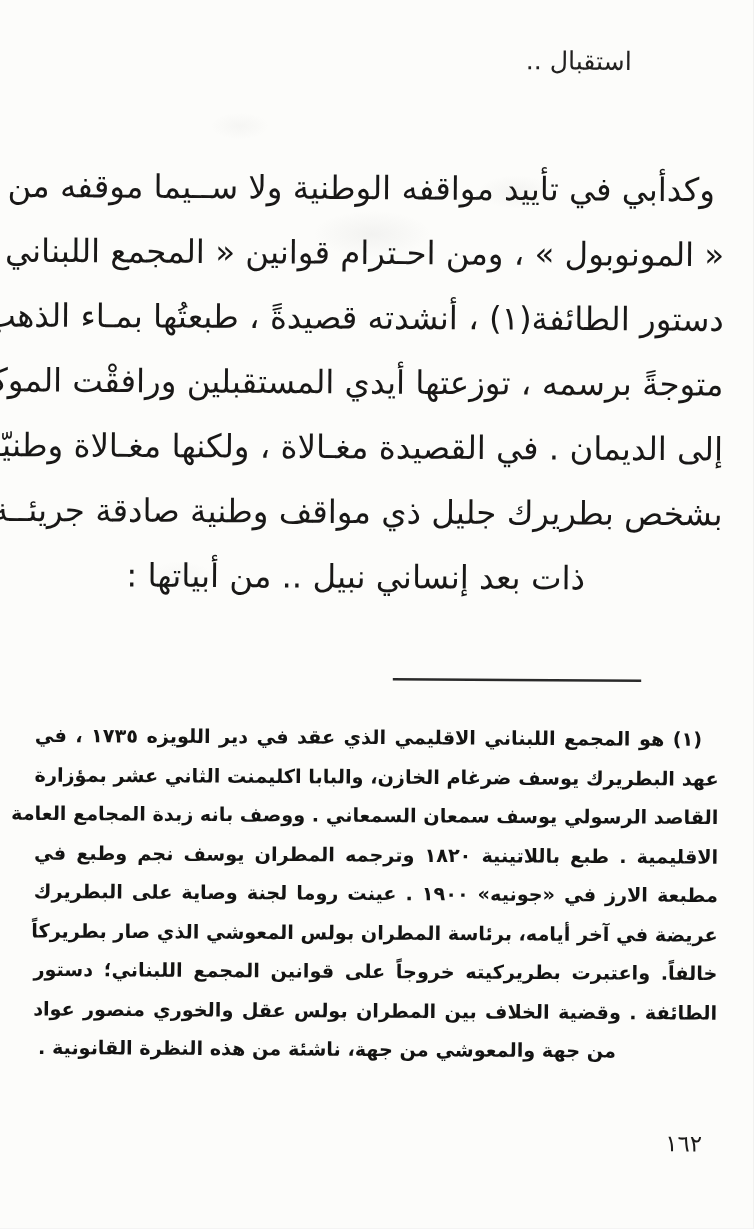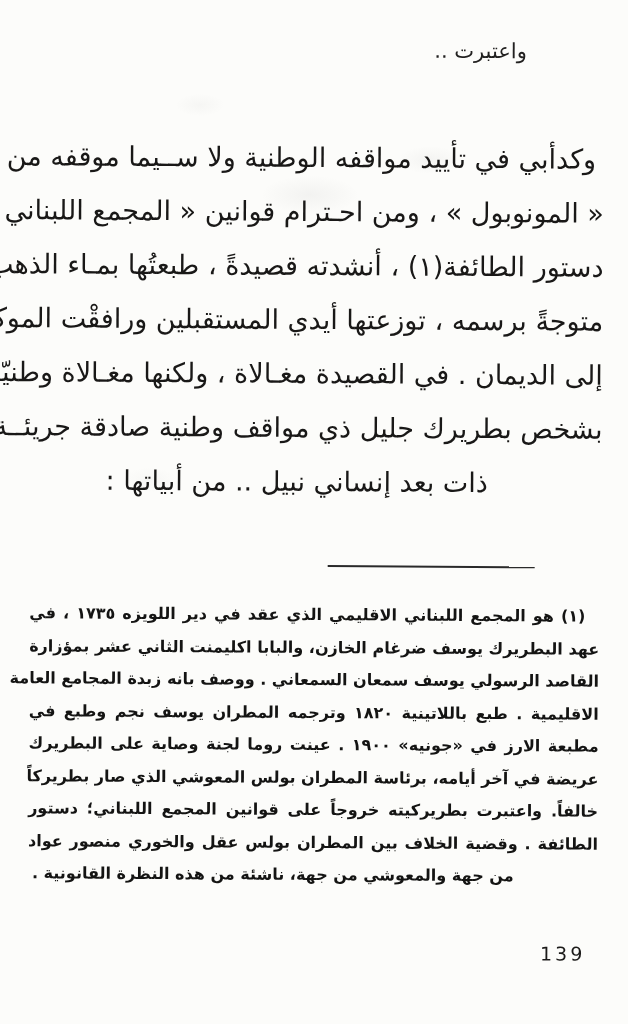--- a/index.html
+++ b/index.html
@@ -100,21 +100,21 @@
     letter-spacing: 3px;
     color: #1b1a19;
   }
 </style>
 </head>
 <body>
 
 <div class="page">
   <div class="content">
 
-    <div class="header">واعتبرت ..</div>
+    <div class="header">استقبال ..</div>
 
     <div class="body-block">
       <div class="bline line-first">وكدأبي في تأييد مواقفه الوطنية ولا ســيما موقفه من</div>
       <div class="bline">« المونوبول » ، ومن احـترام قوانين « المجمع اللبناني » :</div>
       <div class="bline">دستور الطائفة(١) ، أنشدته قصيدةً ، طبعتُها بمـاء الذهب ،</div>
       <div class="bline">متوجةً برسمه ، توزعتها أيدي المستقبلين ورافقْت الموكب</div>
       <div class="bline">إلى الديمان . في القصيدة مغـالاة ، ولكنها مغـالاة وطنيّة</div>
       <div class="bline">بشخص بطريرك جليل ذي مواقف وطنية صادقة جريئــة</div>
       <div class="bline line-last">ذات بعد إنساني نبيل .. من أبياتها :</div>
     </div>
@@ -126,16 +126,16 @@
       <div class="fline">عهد البطريرك يوسف ضرغام الخازن، والبابا اكليمنت الثاني عشر بمؤزارة</div>
       <div class="fline">القاصد الرسولي يوسف سمعان السمعاني . ووصف بانه زبدة المجامع العامة</div>
       <div class="fline">الاقليمية . طبع باللاتينية ١٨٢٠ وترجمه المطران يوسف نجم وطبع في</div>
       <div class="fline">مطبعة الارز في «جونيه» ١٩٠٠ . عينت روما لجنة وصاية على البطريرك</div>
       <div class="fline">عريضة في آخر أيامه، برئاسة المطران بولس المعوشي الذي صار بطريركاً</div>
       <div class="fline">خالفاً. واعتبرت بطريركيته خروجاً على قوانين المجمع اللبناني؛ دستور</div>
       <div class="fline">الطائفة . وقضية الخلاف بين المطران بولس عقل والخوري منصور عواد</div>
       <div class="fline line-last">من جهة والمعوشي من جهة، ناشئة من هذه النظرة القانونية .</div>
     </div>
 
-    <div class="page-number">139</div>
+    <div class="page-number">١٦٢</div>
 
   </div>
 </div>
 
 </body></html>

